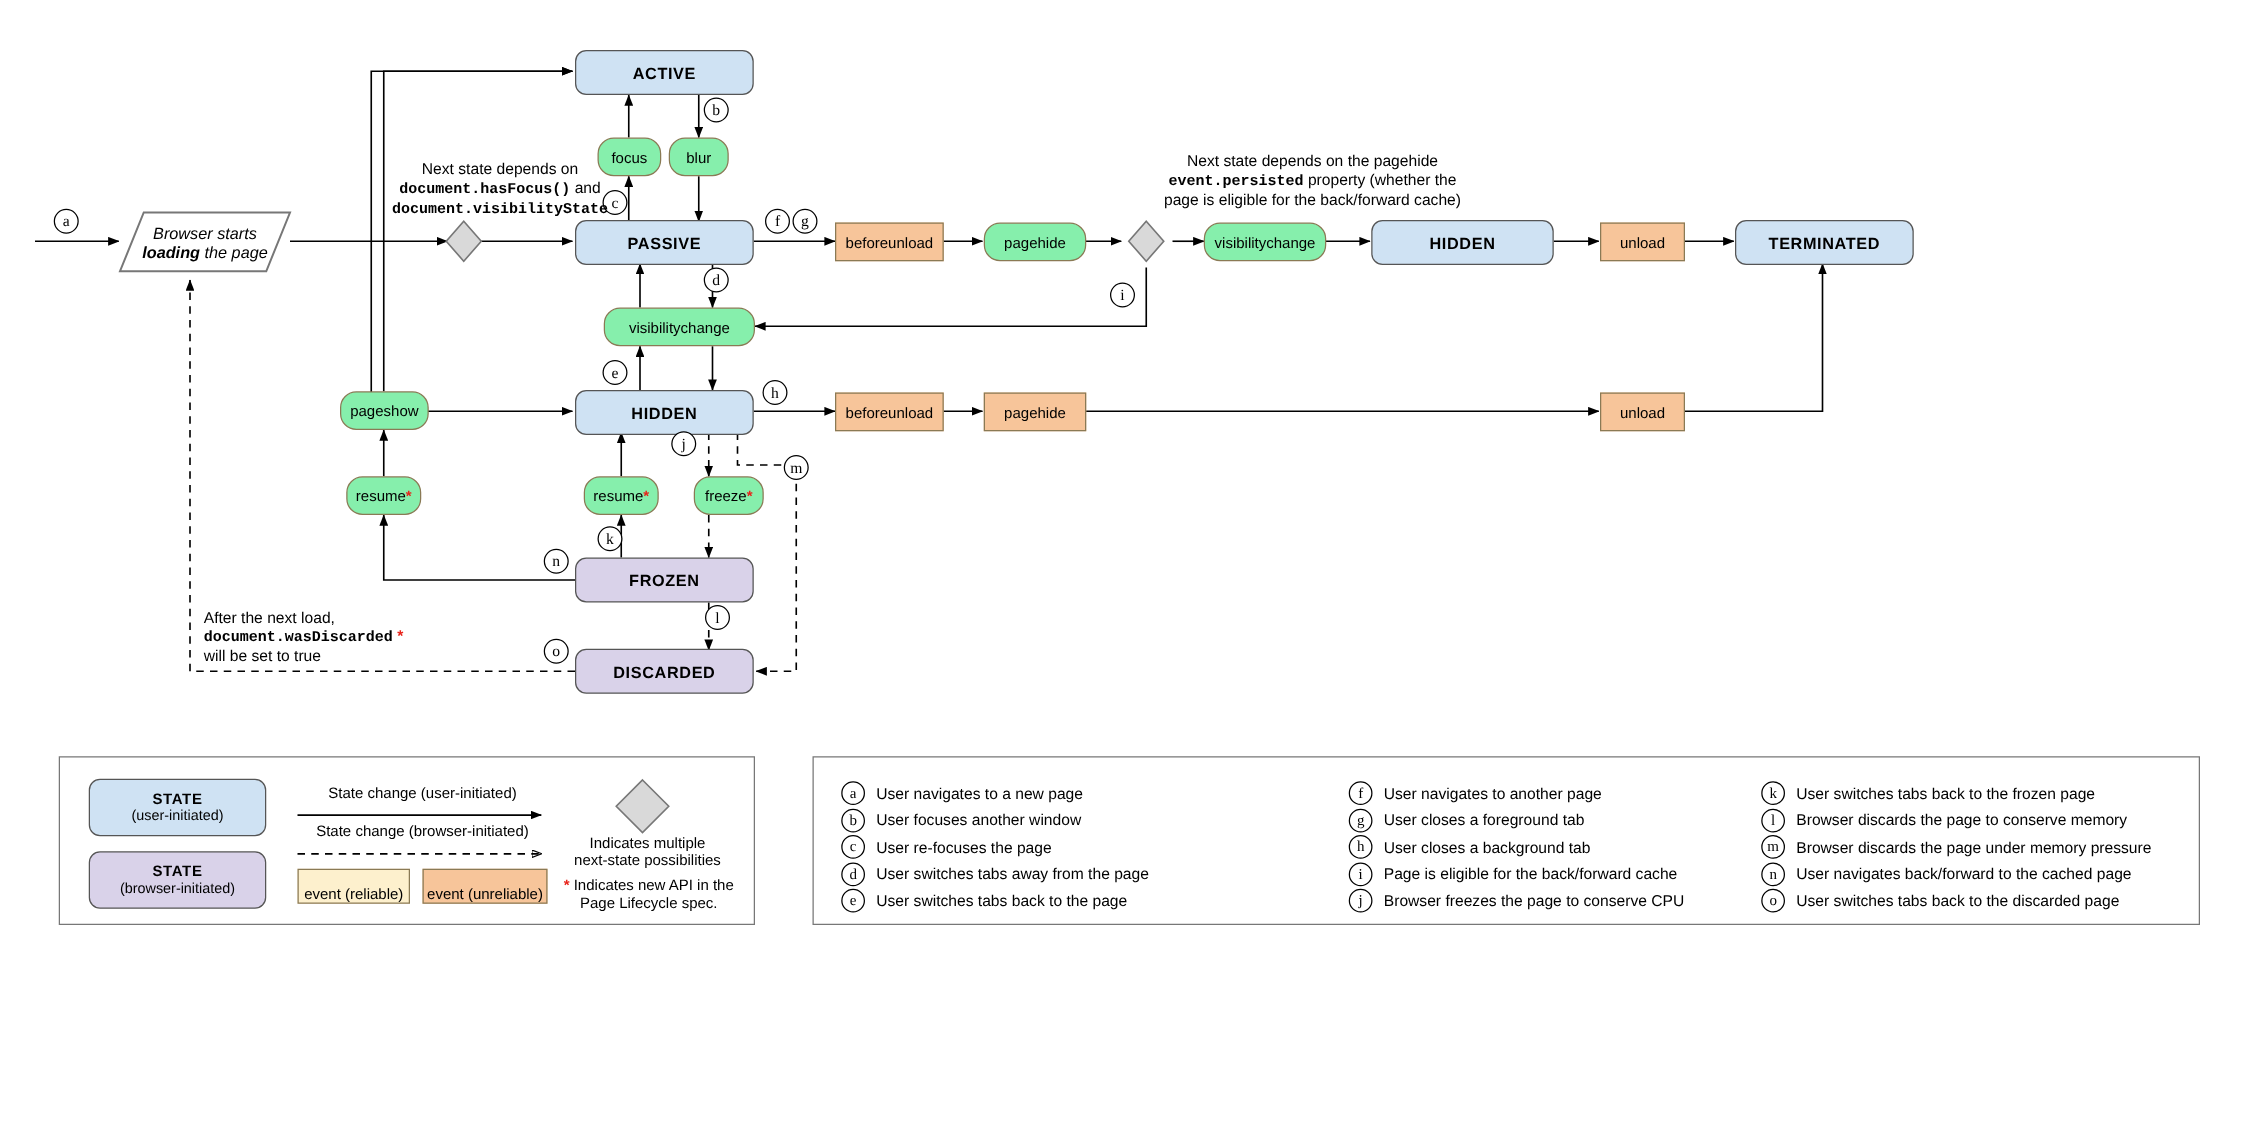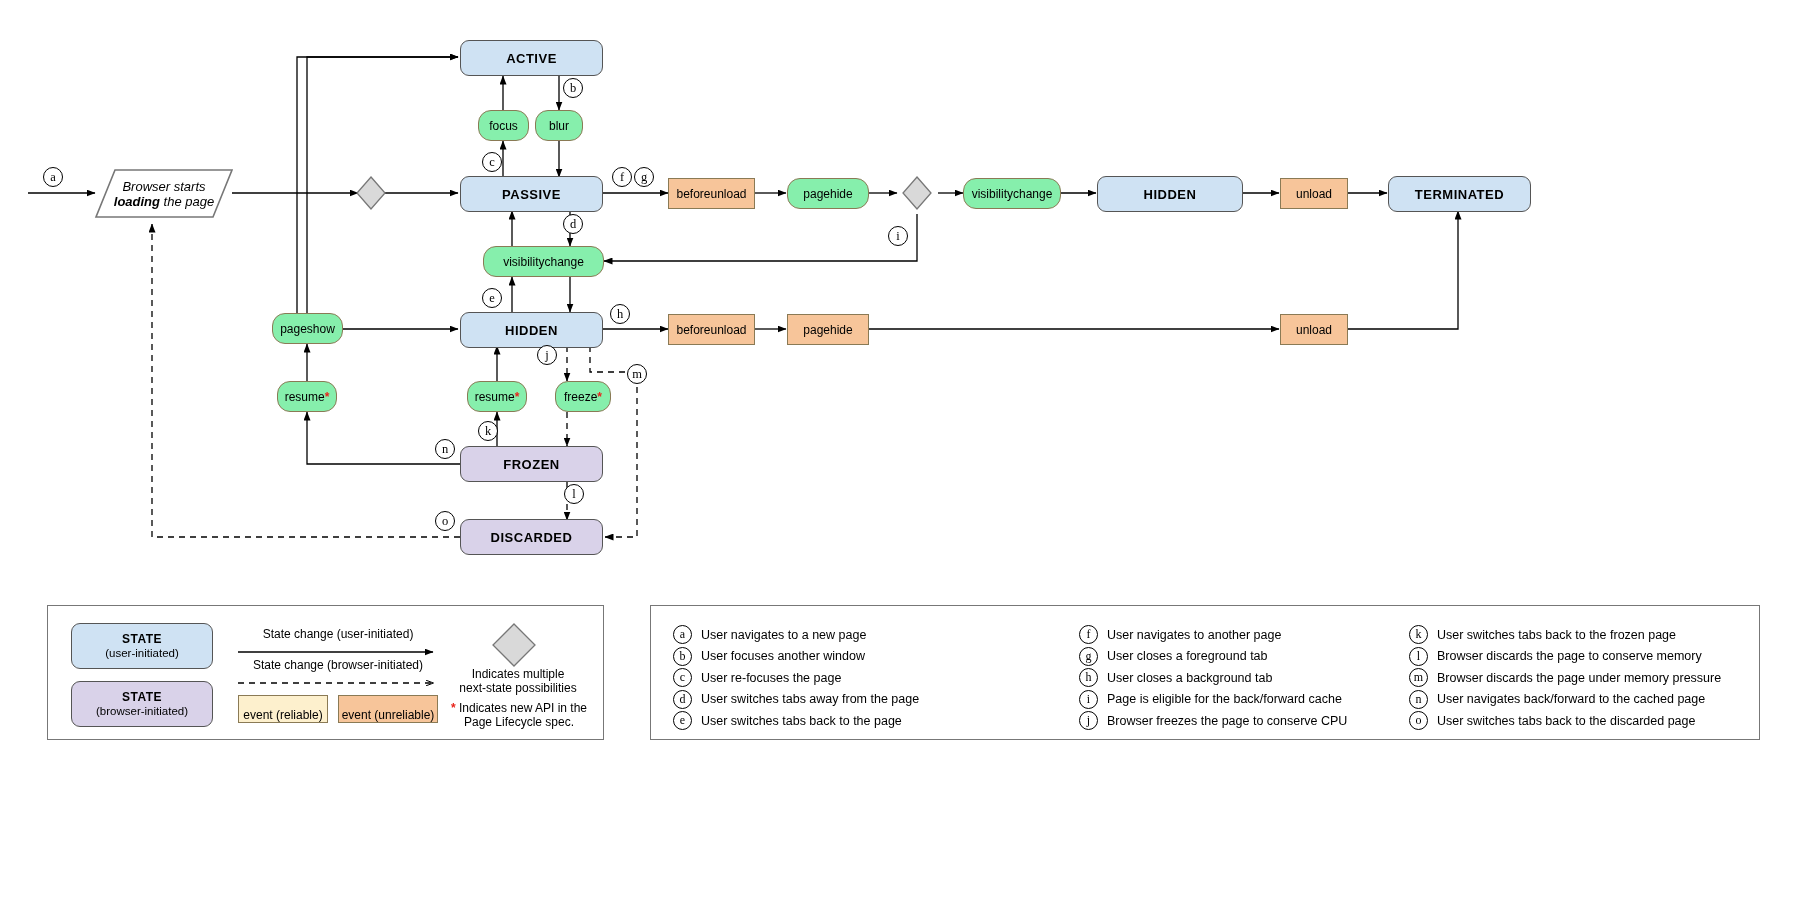--- a/index.html
+++ b/index.html
@@ -224,22 +224,37 @@
   <div class="lbl" style="left:634px;top:167px;">g</div>
   <div class="lbl" style="left:610px;top:304px;">h</div>
   <div class="lbl" style="left:888px;top:226px;">i</div>
   <div class="lbl" style="left:537px;top:345px;">j</div>
   <div class="lbl" style="left:478px;top:421px;">k</div>
   <div class="lbl" style="left:564px;top:484px;">l</div>
   <div class="lbl" style="left:627px;top:364px;">m</div>
   <div class="lbl" style="left:435px;top:439px;">n</div>
   <div class="lbl" style="left:435px;top:511px;">o</div>
 
-
-
+  <div class="note" style="left:235px;top:128px;width:330px;">
+    <span>Next state depends on</span><br>
+    <span class="mono">document.hasFocus()</span><span> and</span><br>
+    <span class="mono">document.visibilityState</span>
+  </div>
+
+  <div class="note" style="left:855px;top:122px;width:390px;">
+    <span>Next state depends on the pagehide</span><br>
+    <span class="mono">event.persisted</span><span> property (whether the</span><br>
+    <span>page is eligible for the back/forward cache)</span>
+  </div>
+
+  <div class="note left" style="left:163px;top:487px;width:300px;">
+    <span>After the next load,</span><br>
+    <span class="mono">document.wasDiscarded</span> <span class="star">*</span><br>
+    <span>will be set to true</span>
+  </div>
 
   <div class="legendbox" style="left:47px;top:605px;width:557px;height:135px;">
 
     <div class="lg-state" style="position:absolute;left:23px;top:17px;background:#cfe2f3;">
       <b>STATE</b>
       <span>(user-initiated)</span>
     </div>
 
     <div class="lg-state" style="position:absolute;left:23px;top:75px;background:#d9d2e9;">
       <b>STATE</b>

